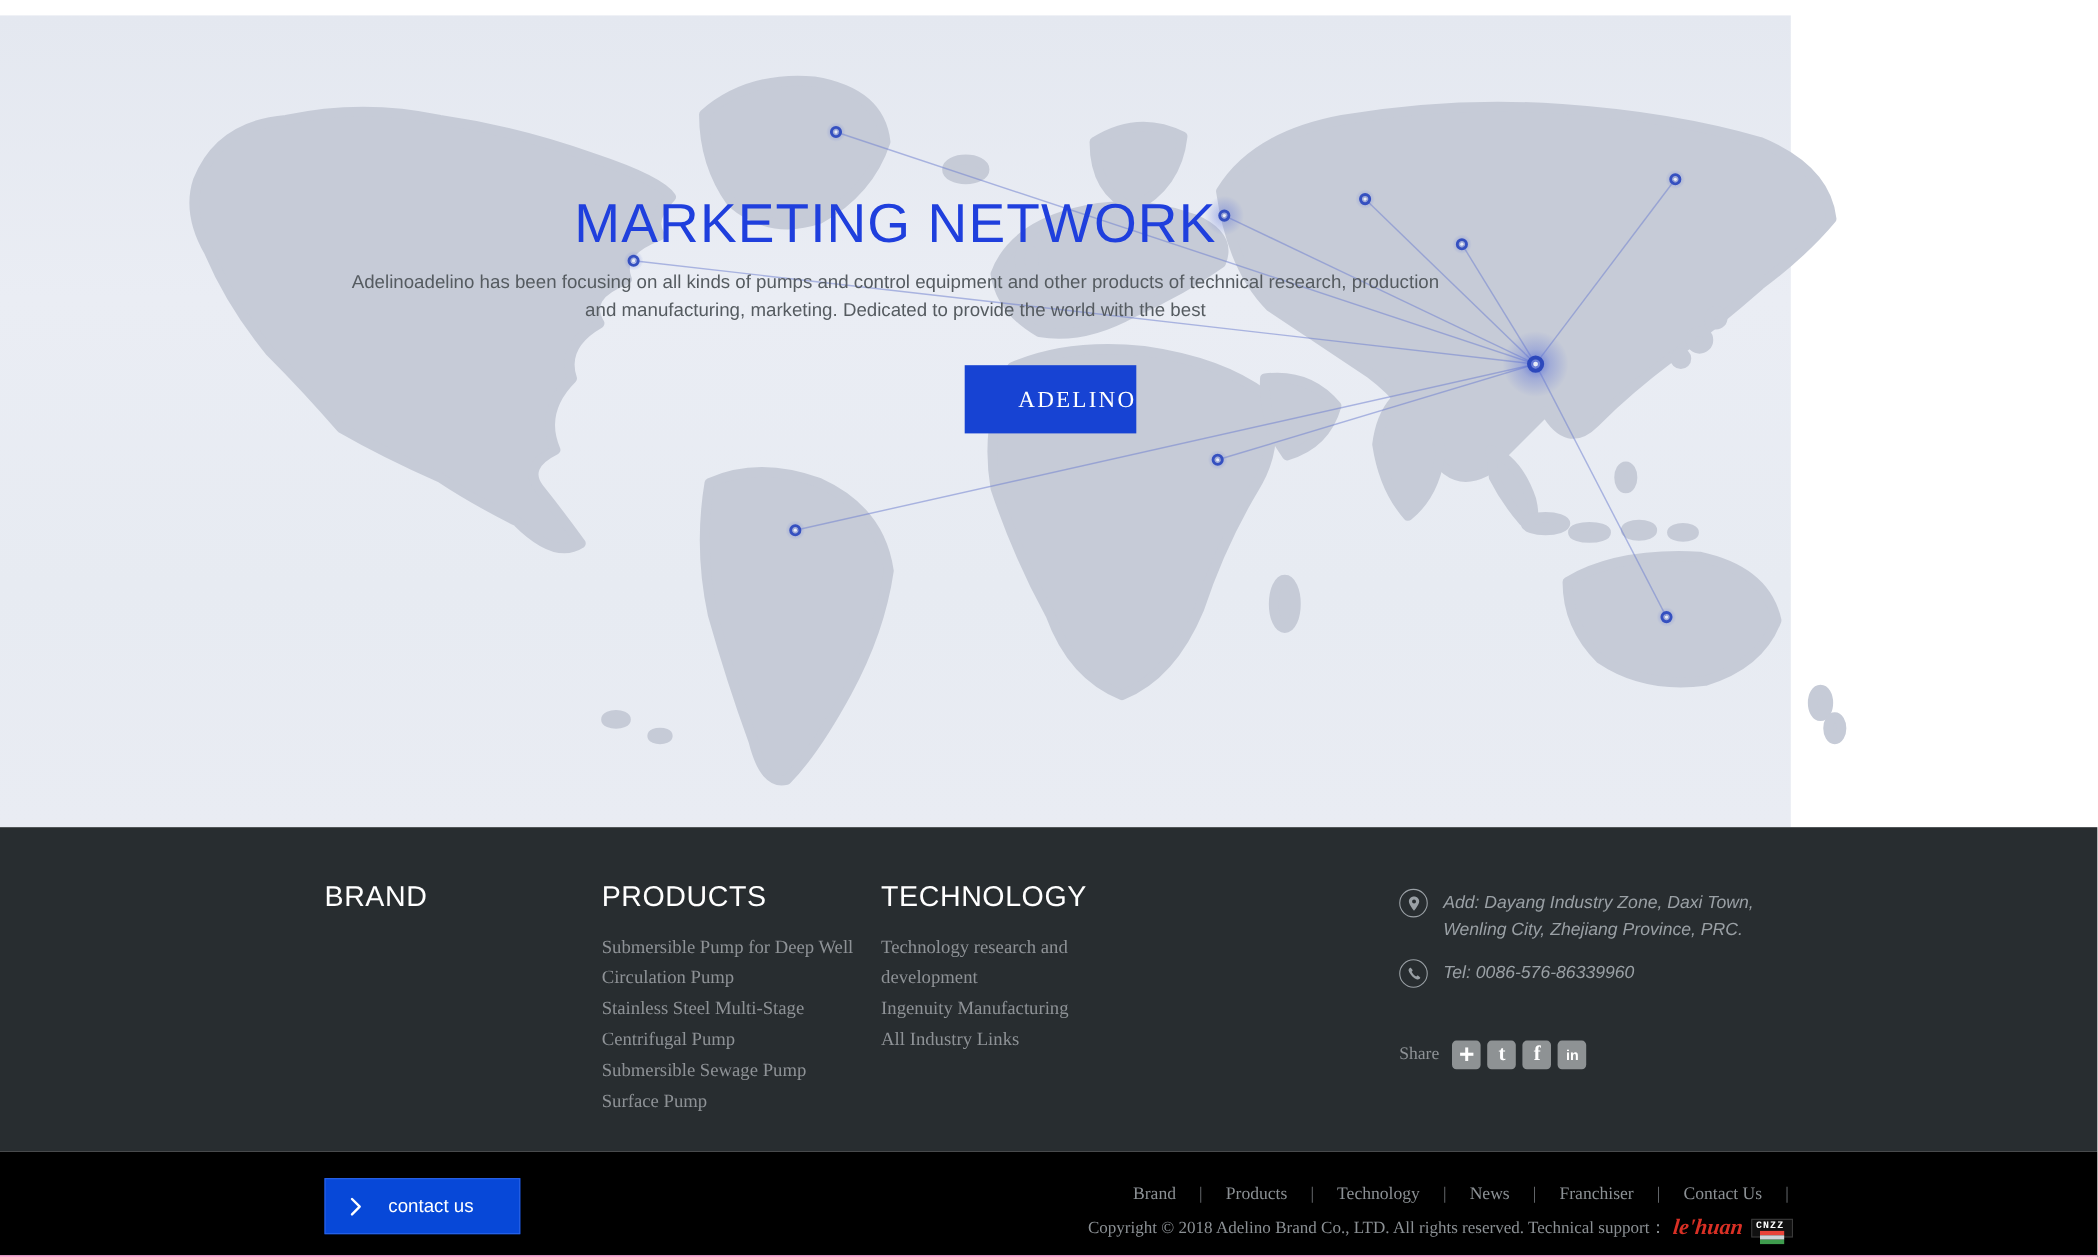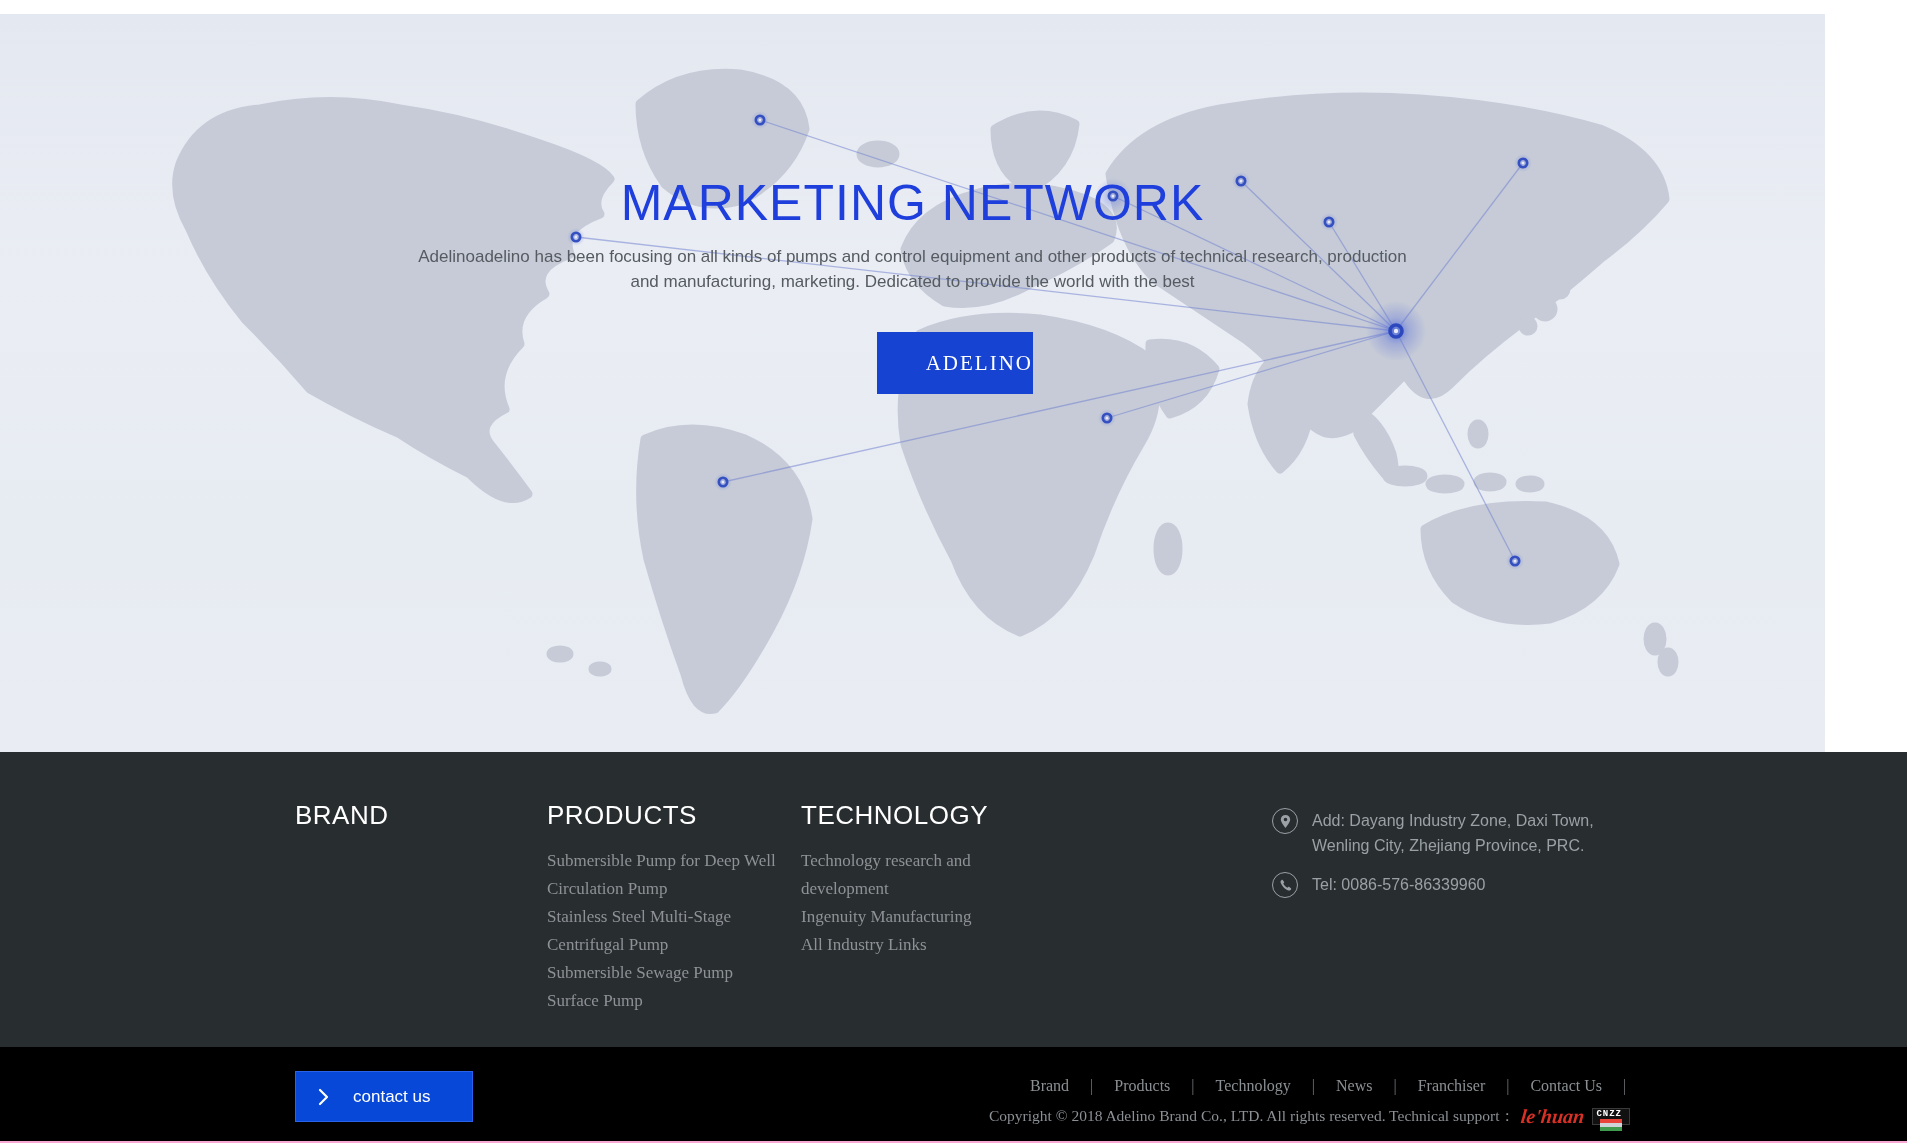--- a/index.html
+++ b/index.html
@@ -1,20 +1,20 @@
 <!DOCTYPE html>
 <html><head>
 <meta charset="utf-8">
 <style>
   * { margin:0; padding:0; box-sizing:border-box; }
   body { background:#ffffff; font-family:"Liberation Sans", sans-serif; }
   #page { position:relative; width:1907px; height:1143px; background:#ffffff; overflow:hidden; }
 
   
-  .hero { position:absolute; left:0; top:14px; width:1825px; height:738px;
+  .hero { position:absolute; left:0; top:14px; width:1628px; height:738px;
           background:linear-gradient(180deg,#e4e8f0 0%, #eaedf4 35%, #e7ebf2 70%, #e9ecf3 100%); }
   .hero svg.map { position:absolute; left:0; top:0; }
   .hero-title { position:absolute; left:0; top:160px; width:100%; text-align:center;
                 font-size:50px; letter-spacing:1px; color:#1f3fdd; font-weight:400; }
   .hero-sub { position:absolute; left:0; top:230px; width:100%; text-align:center;
               font-size:17px; line-height:25px; color:#555b60; }
   .hero-btn { position:absolute; left:877px; top:318px; width:156px; height:62px;
               background:#1743d3; border:none; color:#ffffff;
               font-family:"Liberation Serif", serif; font-size:21px; letter-spacing:2px;
               text-align:right; line-height:62px; cursor:pointer; }
@@ -26,21 +26,21 @@
   .fcol .flink { display:block; font-family:"Liberation Serif", serif; font-size:17px;
                  line-height:28px; color:#8e9296; text-decoration:none; cursor:pointer; }
   .fcol-brand { left:295px; }
   .fcol-products { left:547px; width:240px; }
   .fcol-technology { left:801px; width:260px; }
 
   .fcontact { position:absolute; left:1272px; top:56px; width:400px; }
   .crow { display:flex; align-items:flex-start; margin-bottom:14px; }
   .cicon { flex:0 0 26px; width:26px; height:26px; border:1px solid #9aa0a5; border-radius:50%;
            display:flex; align-items:center; justify-content:center; margin-right:14px; }
-  .ctext { font-size:16px; line-height:25px; color:#9aa0a5; }
+  .ctext { font-size:16px; line-height:25px; color:#9aa0a5;font-style:italic; }
   .share-row { display:flex; align-items:center; margin-top:48px; }
   .share-label { font-family:"Liberation Serif", serif; font-size:16px; color:#8e9296; margin-right:12px; }
   .sq { width:26px; height:26px; border-radius:4px; background:#8e9294; color:#ffffff;
         display:flex; align-items:center; justify-content:center; margin-right:6px; cursor:pointer;
         font-weight:bold; }
   .sq.plus { font-size:24px; line-height:24px; }
   .sq.tw  { font-family:"Liberation Serif", serif; font-size:19px; }
   .sq.fb  { font-family:"Liberation Serif", serif; font-size:19px; }
   .sq.li  { font-size:13px; letter-spacing:0px; }
 
@@ -226,20 +226,27 @@
         </div>
       </div>
       <div class="crow">
         <span class="cicon">
           <svg width="13" height="13" viewBox="0 0 13 13">
               <path d="M2.6 1 C2 1.5 1.2 2.4 1.6 3.6 C2.2 5.4 3.3 7 4.7 8.4 C6.1 9.8 7.7 10.9 9.4 11.4 C10.6 11.8 11.5 11 12 10.4 C12.3 10 12.2 9.6 11.9 9.3 L10.3 8 C9.9 7.7 9.5 7.7 9.2 8 L8.5 8.7 C7.6 8.3 6.8 7.7 6 6.9 C5.2 6.1 4.7 5.4 4.3 4.5 L5 3.8 C5.3 3.5 5.3 3.1 5 2.7 L3.7 1.1 C3.4 0.8 3 0.7 2.6 1 Z" fill="#9aa0a5"></path>
             </svg>
         </span>
         <div class="ctext">Tel: 0086-576-86339960</div>
       </div>
+      <div class="share-row">
+        <span class="share-label">Share</span>
+        <span class="sq plus">+</span>
+        <span class="sq tw">t</span>
+        <span class="sq fb">f</span>
+        <span class="sq li">in</span>
+      </div>
     </div>
   </div>
 
   <div class="bottombar">
 
     <button class="contact-btn">
       <span class="chev">
         <svg width="11" height="18" viewBox="0 0 11 18">
             <polyline points="2,2 9,9 2,16" fill="none" stroke="#ffffff" stroke-width="2.2" stroke-linecap="round" stroke-linejoin="round"></polyline>
           </svg>

